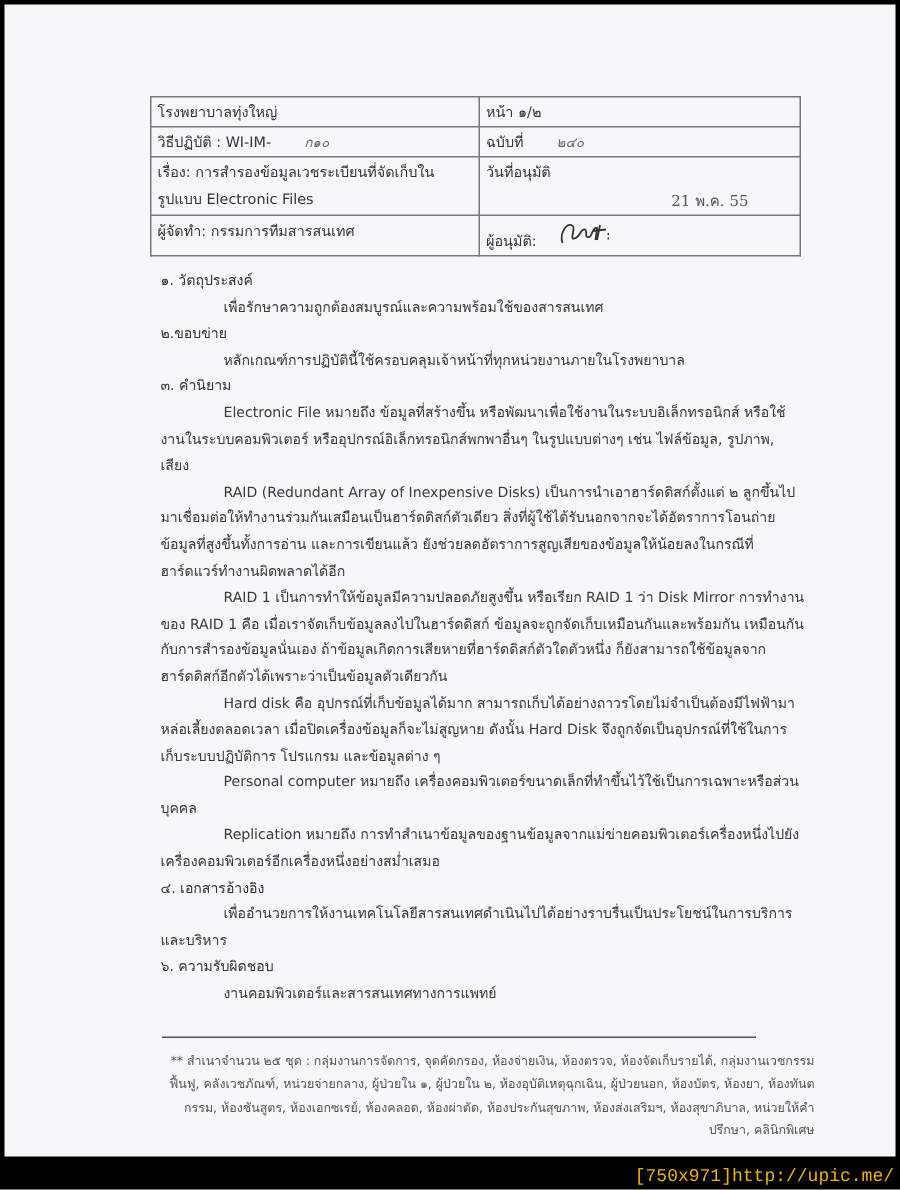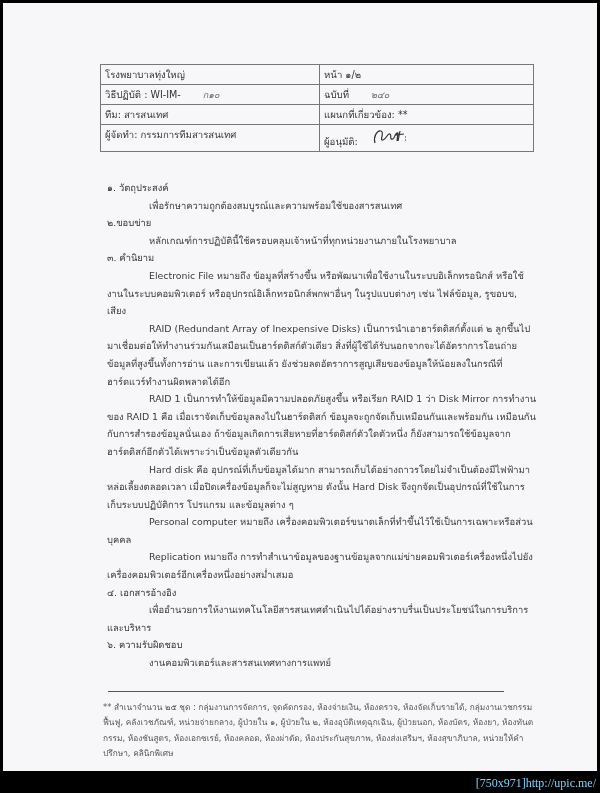--- a/index.html
+++ b/index.html
@@ -5,61 +5,67 @@
   html, body { margin:0; padding:0; }
   body {
     width:600px; height:793px; background:#000; position:relative; overflow:hidden;
     font-family:"DejaVu Sans", sans-serif; color:#3a3a3a;
   }
   .page {
     position:absolute; left:3px; top:3px; width:594px; height:768px;
     background:#f7f7fa;
   }
   .watermark {
-    position:absolute; right:4px; bottom:2px; color:#7dd3fc;
-    font-family:Liberation Serif, serif; font-size:12px; letter-spacing:0px;margin-left:25px;
+    position:absolute; right:4px; bottom:2px; color:#eab308;
+    font-family:Liberation Mono, monospace; font-size:12px; letter-spacing:0px;margin-left:25px;
   }
   table.hdr {
     position:absolute; left:97px; top:61px; width:434px;
     border-collapse:collapse; font-size:9.6px; color:#333;
   }
   table.hdr td { border:1px solid #777; padding:2px 4px; height:14px; vertical-align:top; }
   table.hdr td.left { width:210px; }
   .hw { font-family:"DejaVu Serif", serif; font-style:italic; color:#666; font-size:9px; margin-left:22px; }
   .hw-date { display:block; text-align:right; padding-right:30px; margin-top:4px; font-size:10px; font-style:normal; color:#555; }
   .sig { display:inline-block; margin-left:10px; font-family:"DejaVu Serif", serif; font-style:italic; font-size:14px; color:#444; line-height:10px; }
 
   .body { position:absolute; left:104px; top:176px; width:430px; font-size:9.4px; line-height:17.6px; }
   .h { font-weight:normal; color:#333; }
   .ind { text-indent:42px; }
   .ind2 { padding-left:42px; }
   .rule { position:absolute; left:105px; top:688px; width:396px; height:1px; background:#555; }
-  .foot { position:absolute; left:100px; top:697px; width:440px; font-size:8.3px; line-height:15.4px; color:#555; }
+  .foot { position:absolute; left:100px; top:697px; width:440px; font-size:8.3px; line-height:15.4px; color:#555;text-align:right; }
 </style>
 </head>
 <body>
 
 <div class="page">
   <table class="hdr">
     <tbody>
         <tr>
       <td class="left">โรงพยาบาลทุ่งใหญ่</td>
       <td>หน้า ๑/๒</td>
     </tr>
     <tr>
       <td class="left">
         <span>วิธีปฏิบัติ : WI-IM-</span><span class="hw">ก๑๐</span>
       </td>
       <td>
         <span>ฉบับที่</span><span class="hw">๒๔๐</span>
       </td>
     </tr>
     <tr>
-      <td class="left">ทีม: สารสนเทศ</td>
-      <td>แผนกที่เกี่ยวข้อง: **</td>
+      <td class="left" style="height:31px;">
+        <div>เรื่อง: การสำรองข้อมูลเวชระเบียนที่จัดเก็บใน</div>
+        <div style="margin-top:3px;">รูปแบบ Electronic Files</div>
+      </td>
+      <td>
+        <div>วันที่อนุมัติ</div>
+        <span class="hw hw-date">21 พ.ค. 55</span>
+      </td>
     </tr>
     <tr>
       <td class="left">ผู้จัดทำ: กรรมการทีมสารสนเทศ</td>
       <td>
         <span>ผู้อนุมัติ:</span>
         <span class="sig">
           <svg width="40" height="18" viewBox="0 0 40 18">
                 <path d="M4 16 C2 10,6 3,10 4 C14 5,8 14,12 13 C16 12,16 6,19 7 C21 8,18 13,22 12 C24 11,24 5,27 6 L26 14 M29 4 L27 14 M24 8 L33 7 M34 10 l1 0 M34 13 l1 0" fill="none" stroke="#333" stroke-width="1.2"></path>
               </svg>
         </span>
@@ -67,21 +73,21 @@
     </tr>
   </tbody>
     </table>
 
   <div class="body">
     <div class="h">๑. วัตถุประสงค์</div>
     <div class="ind2">เพื่อรักษาความถูกต้องสมบูรณ์และความพร้อมใช้ของสารสนเทศ</div>
     <div class="h">๒.ขอบข่าย</div>
     <div class="ind2">หลักเกณฑ์การปฏิบัตินี้ใช้ครอบคลุมเจ้าหน้าที่ทุกหน่วยงานภายในโรงพยาบาล</div>
     <div class="h">๓. คำนิยาม</div>
-    <div class="ind">Electronic File หมายถึง ข้อมูลที่สร้างขึ้น หรือพัฒนาเพื่อใช้งานในระบบอิเล็กทรอนิกส์ หรือใช้งานในระบบคอมพิวเตอร์ หรืออุปกรณ์อิเล็กทรอนิกส์พกพาอื่นๆ ในรูปแบบต่างๆ เช่น ไฟล์ข้อมูล, รูขอบข, เสียง</div>
+    <div class="ind">Electronic File หมายถึง ข้อมูลที่สร้างขึ้น หรือพัฒนาเพื่อใช้งานในระบบอิเล็กทรอนิกส์ หรือใช้งานในระบบคอมพิวเตอร์ หรืออุปกรณ์อิเล็กทรอนิกส์พกพาอื่นๆ ในรูปแบบต่างๆ เช่น ไฟล์ข้อมูล, รูปภาพ, เสียง</div>
     <div class="ind">RAID (Redundant Array of Inexpensive Disks) เป็นการนำเอาฮาร์ดดิสก์ตั้งแต่ ๒ ลูกขึ้นไปมาเชื่อมต่อให้ทำงานร่วมกันเสมือนเป็นฮาร์ดดิสก์ตัวเดียว สิ่งที่ผู้ใช้ได้รับนอกจากจะได้อัตราการโอนถ่ายข้อมูลที่สูงขึ้นทั้งการอ่าน และการเขียนแล้ว ยังช่วยลดอัตราการสูญเสียของข้อมูลให้น้อยลงในกรณีที่ฮาร์ดแวร์ทำงานผิดพลาดได้อีก</div>
     <div class="ind">RAID 1 เป็นการทำให้ข้อมูลมีความปลอดภัยสูงขึ้น หรือเรียก RAID 1 ว่า Disk Mirror การทำงานของ RAID 1 คือ เมื่อเราจัดเก็บข้อมูลลงไปในฮาร์ดดิสก์ ข้อมูลจะถูกจัดเก็บเหมือนกันและพร้อมกัน เหมือนกันกับการสำรองข้อมูลนั่นเอง ถ้าข้อมูลเกิดการเสียหายที่ฮาร์ดดิสก์ตัวใดตัวหนึ่ง ก็ยังสามารถใช้ข้อมูลจากฮาร์ดดิสก์อีกตัวได้เพราะว่าเป็นข้อมูลตัวเดียวกัน</div>
     <div class="ind">Hard disk คือ อุปกรณ์ที่เก็บข้อมูลได้มาก  สามารถเก็บได้อย่างถาวรโดยไม่จำเป็นต้องมีไฟฟ้ามาหล่อเลี้ยงตลอดเวลา  เมื่อปิดเครื่องข้อมูลก็จะไม่สูญหาย ดังนั้น  Hard Disk  จึงถูกจัดเป็นอุปกรณ์ที่ใช้ในการเก็บระบบปฏิบัติการ  โปรแกรม  และข้อมูลต่าง ๆ</div>
     <div class="ind">Personal computer หมายถึง เครื่องคอมพิวเตอร์ขนาดเล็กที่ทำขึ้นไว้ใช้เป็นการเฉพาะหรือส่วนบุคคล</div>
     <div class="ind">Replication หมายถึง การทำสำเนาข้อมูลของฐานข้อมูลจากแม่ข่ายคอมพิวเตอร์เครื่องหนึ่งไปยังเครื่องคอมพิวเตอร์อีกเครื่องหนึ่งอย่างสม่ำเสมอ</div>
     <div class="h">๔. เอกสารอ้างอิง</div>
     <div class="ind">เพื่ออำนวยการให้งานเทคโนโลยีสารสนเทศดำเนินไปได้อย่างราบรื่นเป็นประโยชน์ในการบริการและบริหาร</div>
     <div class="h">๖. ความรับผิดชอบ</div>
     <div class="ind2">งานคอมพิวเตอร์และสารสนเทศทางการแพทย์</div>
   </div>

